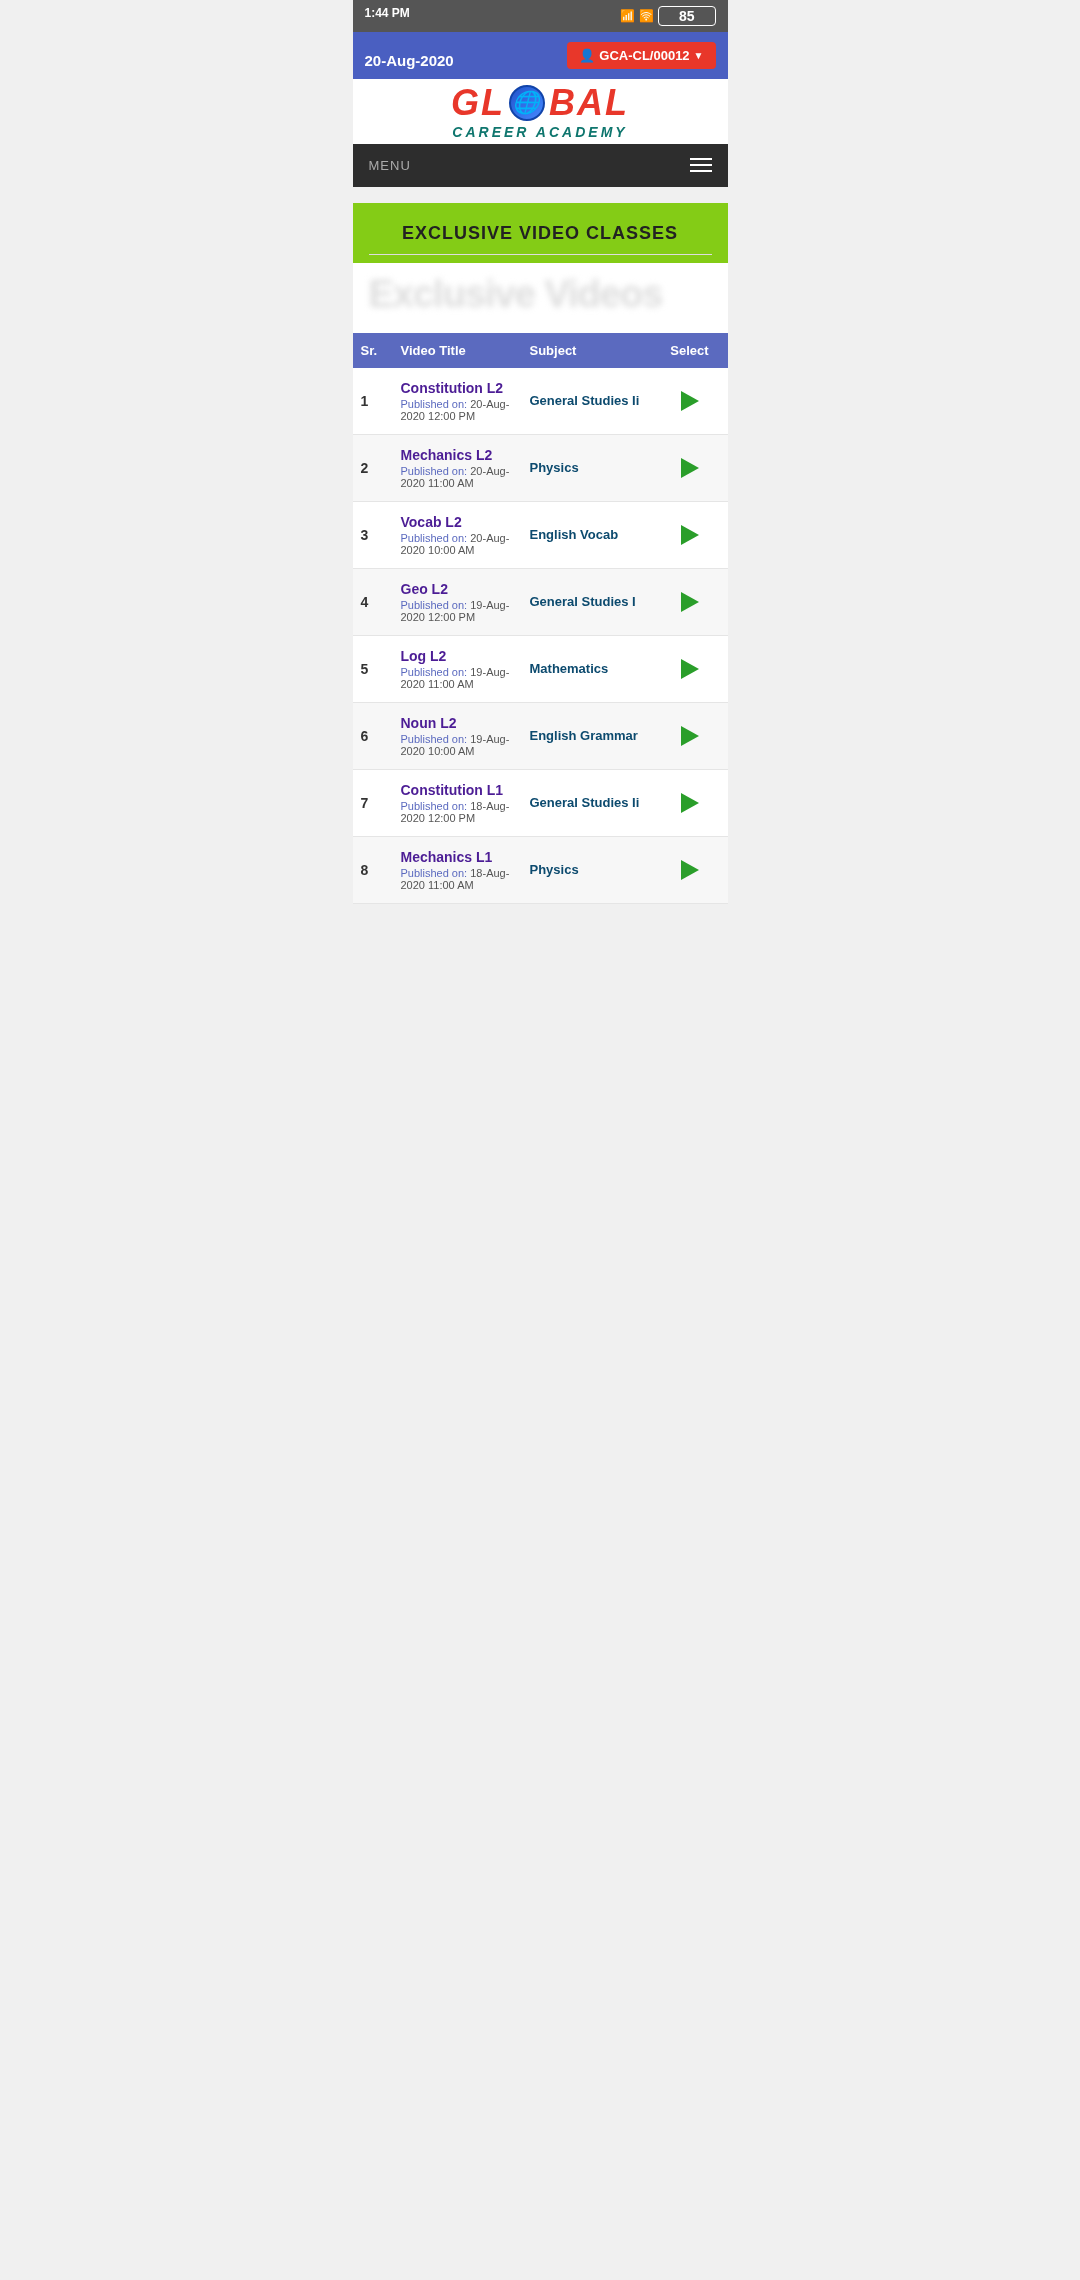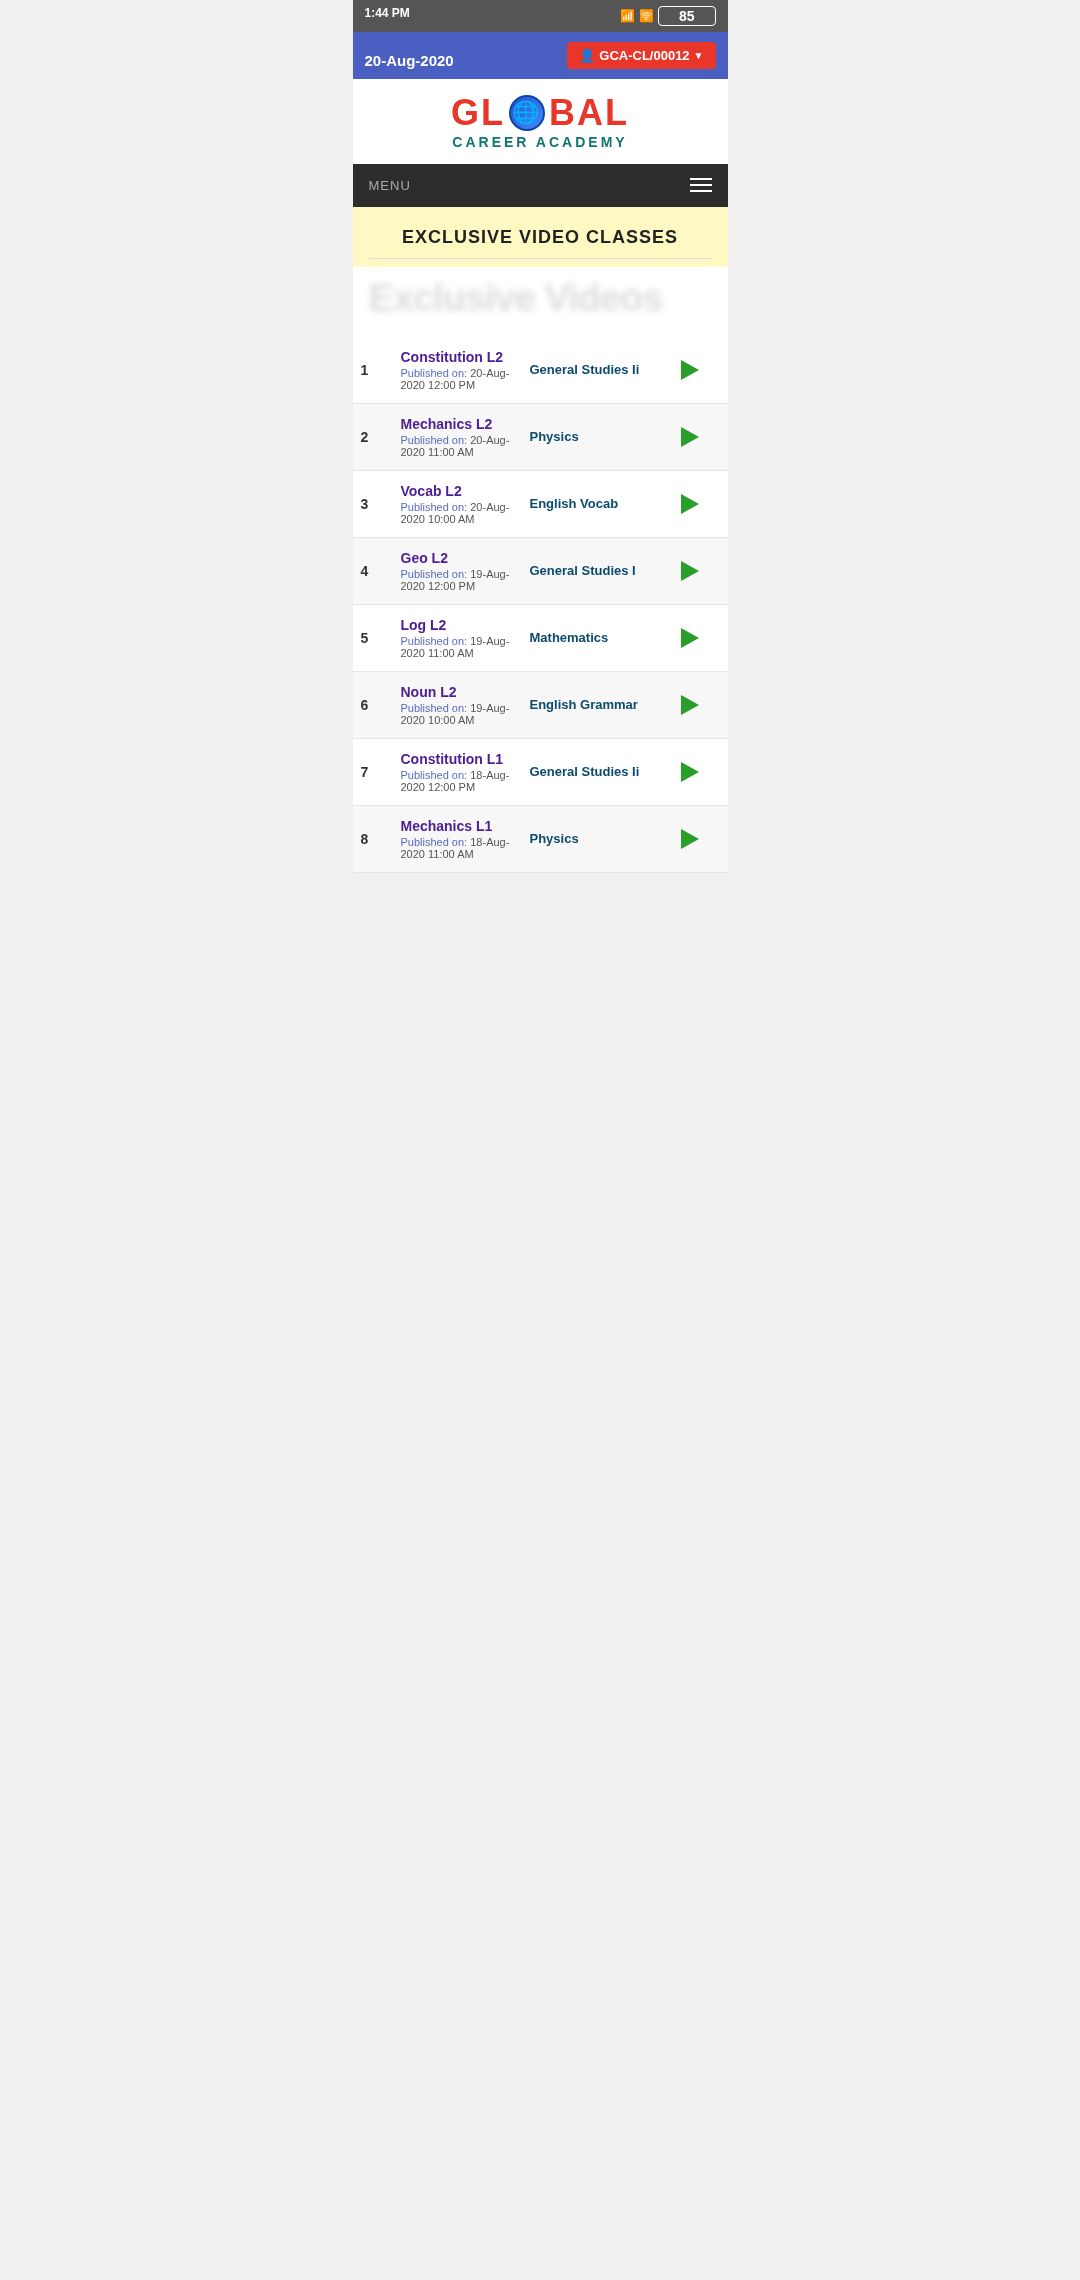--- a/index.html
+++ b/index.html
@@ -64,21 +64,22 @@
     .dropdown-arrow {
       font-size: 10px;
     }
 
     
     .logo-area {
       background: white;
       display: flex;
       justify-content: center;
       align-items: center;
-      padding: 14px 0;
+      padding: 4px 0;
+      font-style: italic;
     }
     .logo-text {
       text-align: center;
       line-height: 1.1;
     }
     .logo-global {
       font-size: 36px;
       font-weight: 900;
       color: #e8372a;
       letter-spacing: 2px;
@@ -130,23 +131,24 @@
     }
     .hamburger-line {
       width: 22px;
       height: 2px;
       background: white;
       display: block;
     }
 
     
     .page-title-area {
-      background: #fef9c3;
+      background: #84cc16;
       padding: 20px 16px 8px;
       text-align: center;
+      margin-top: 16px;
     }
     .page-title {
       font-size: 18px;
       font-weight: bold;
       color: #222;
       letter-spacing: 1px;
     }
     .title-divider {
       border: none;
       border-top: 1px solid #ddd;
@@ -281,20 +283,26 @@
   <h1 class="page-title">EXCLUSIVE VIDEO CLASSES</h1>
   <hr class="title-divider">
 </div>
 
 <div class="banner-area">
   <div class="banner-blur-text">Exclusive Videos</div>
 </div>
 
 <div>
 
+  <div class="table-header">
+    <div class="table-header-cell">Sr.</div>
+    <div class="table-header-cell">Video Title</div>
+    <div class="table-header-cell">Subject</div>
+    <div class="table-header-cell center">Select</div>
+  </div>
 
   <div id="table-body">
       <div class="table-row">
     <div class="row-num">1</div>
     <div class="video-info">
       <div class="video-title">Constitution L2</div>
       <div class="published-line">
         <span class="published-label">Published on:</span>
         <span> 20-Aug-2020 12:00 PM</span>
       </div>

